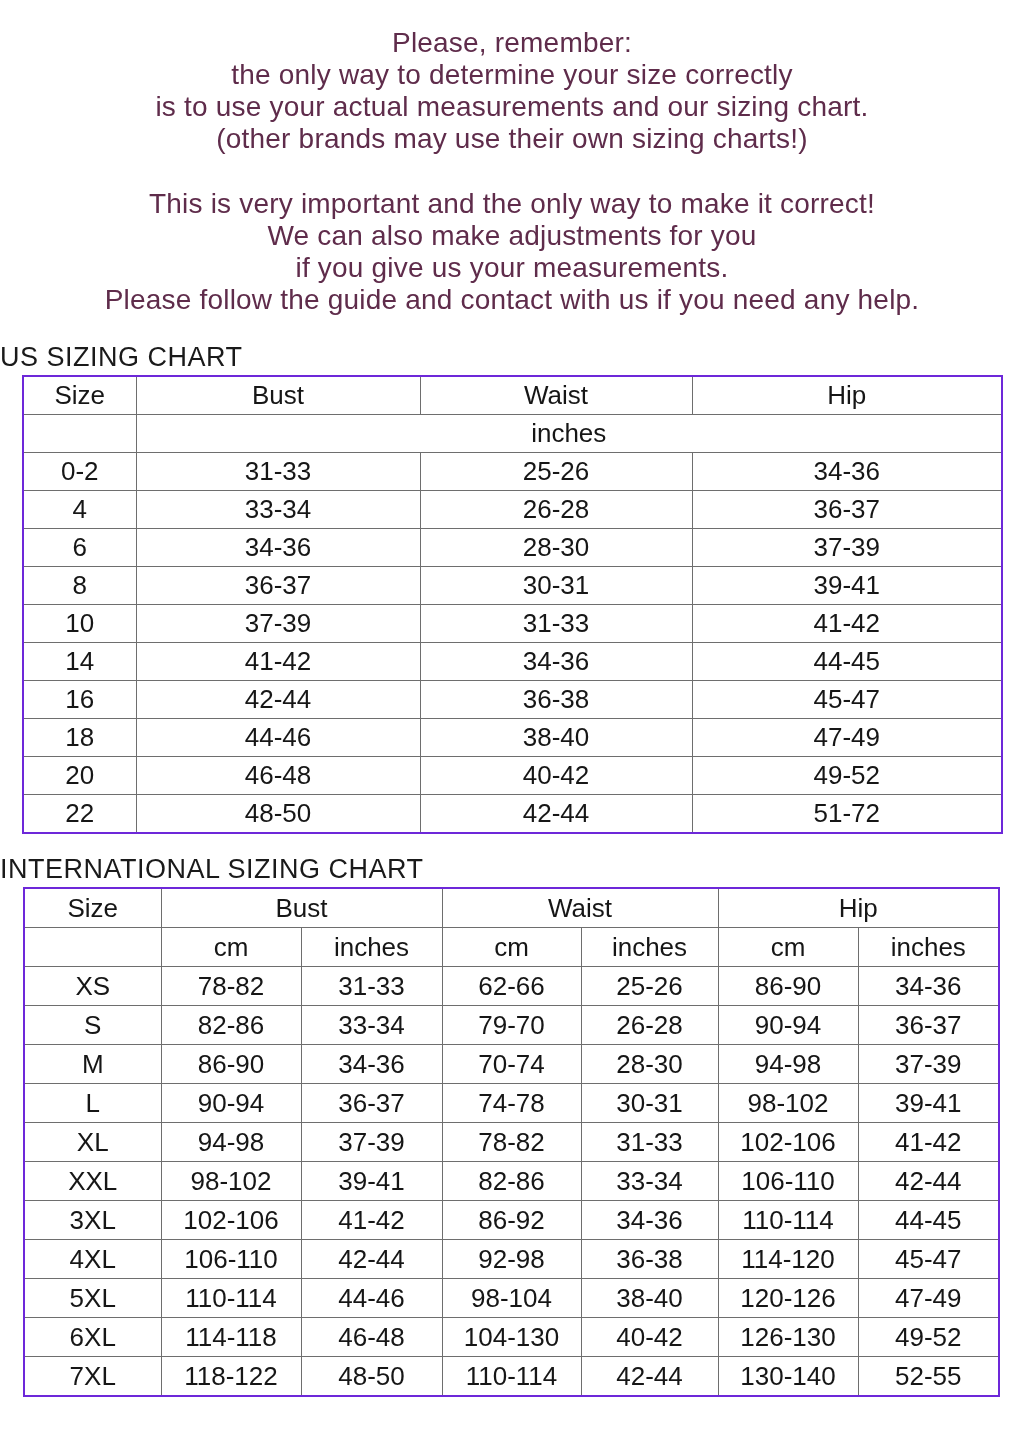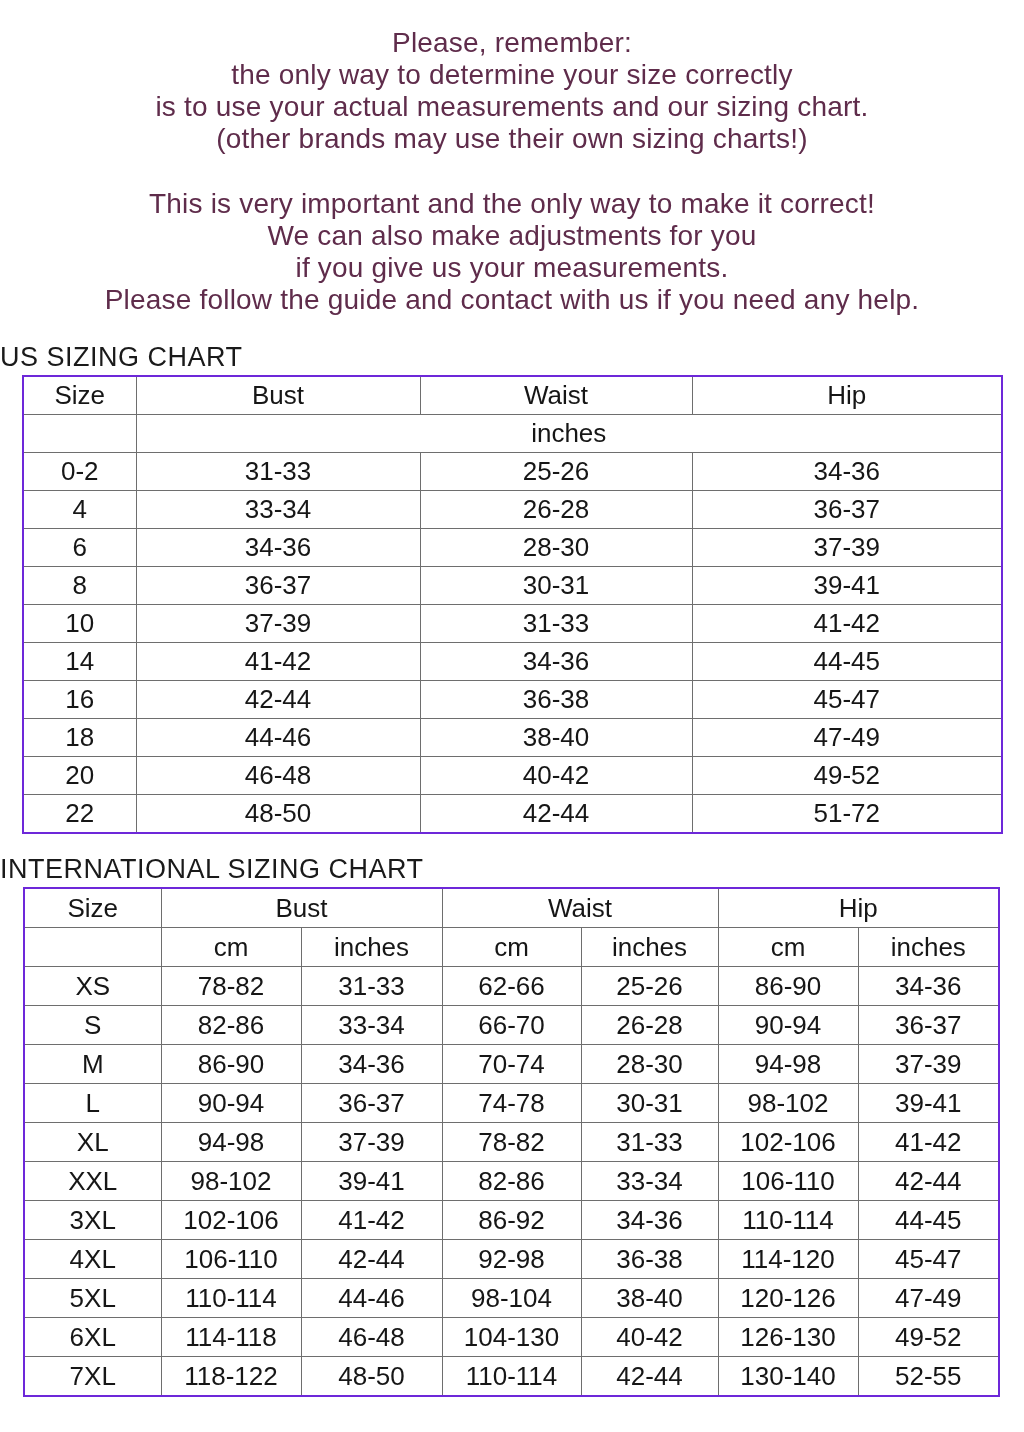--- a/index.html
+++ b/index.html
@@ -199,21 +199,21 @@
           <td>31-33</td>
           <td>62-66</td>
           <td>25-26</td>
           <td>86-90</td>
           <td>34-36</td>
         </tr>
         <tr>
           <td>S</td>
           <td>82-86</td>
           <td>33-34</td>
-          <td>66-70</td>
+          <td>79-70</td>
           <td>26-28</td>
           <td>90-94</td>
           <td>36-37</td>
         </tr>
         <tr>
           <td>M</td>
           <td>86-90</td>
           <td>34-36</td>
           <td>70-74</td>
           <td>28-30</td>

